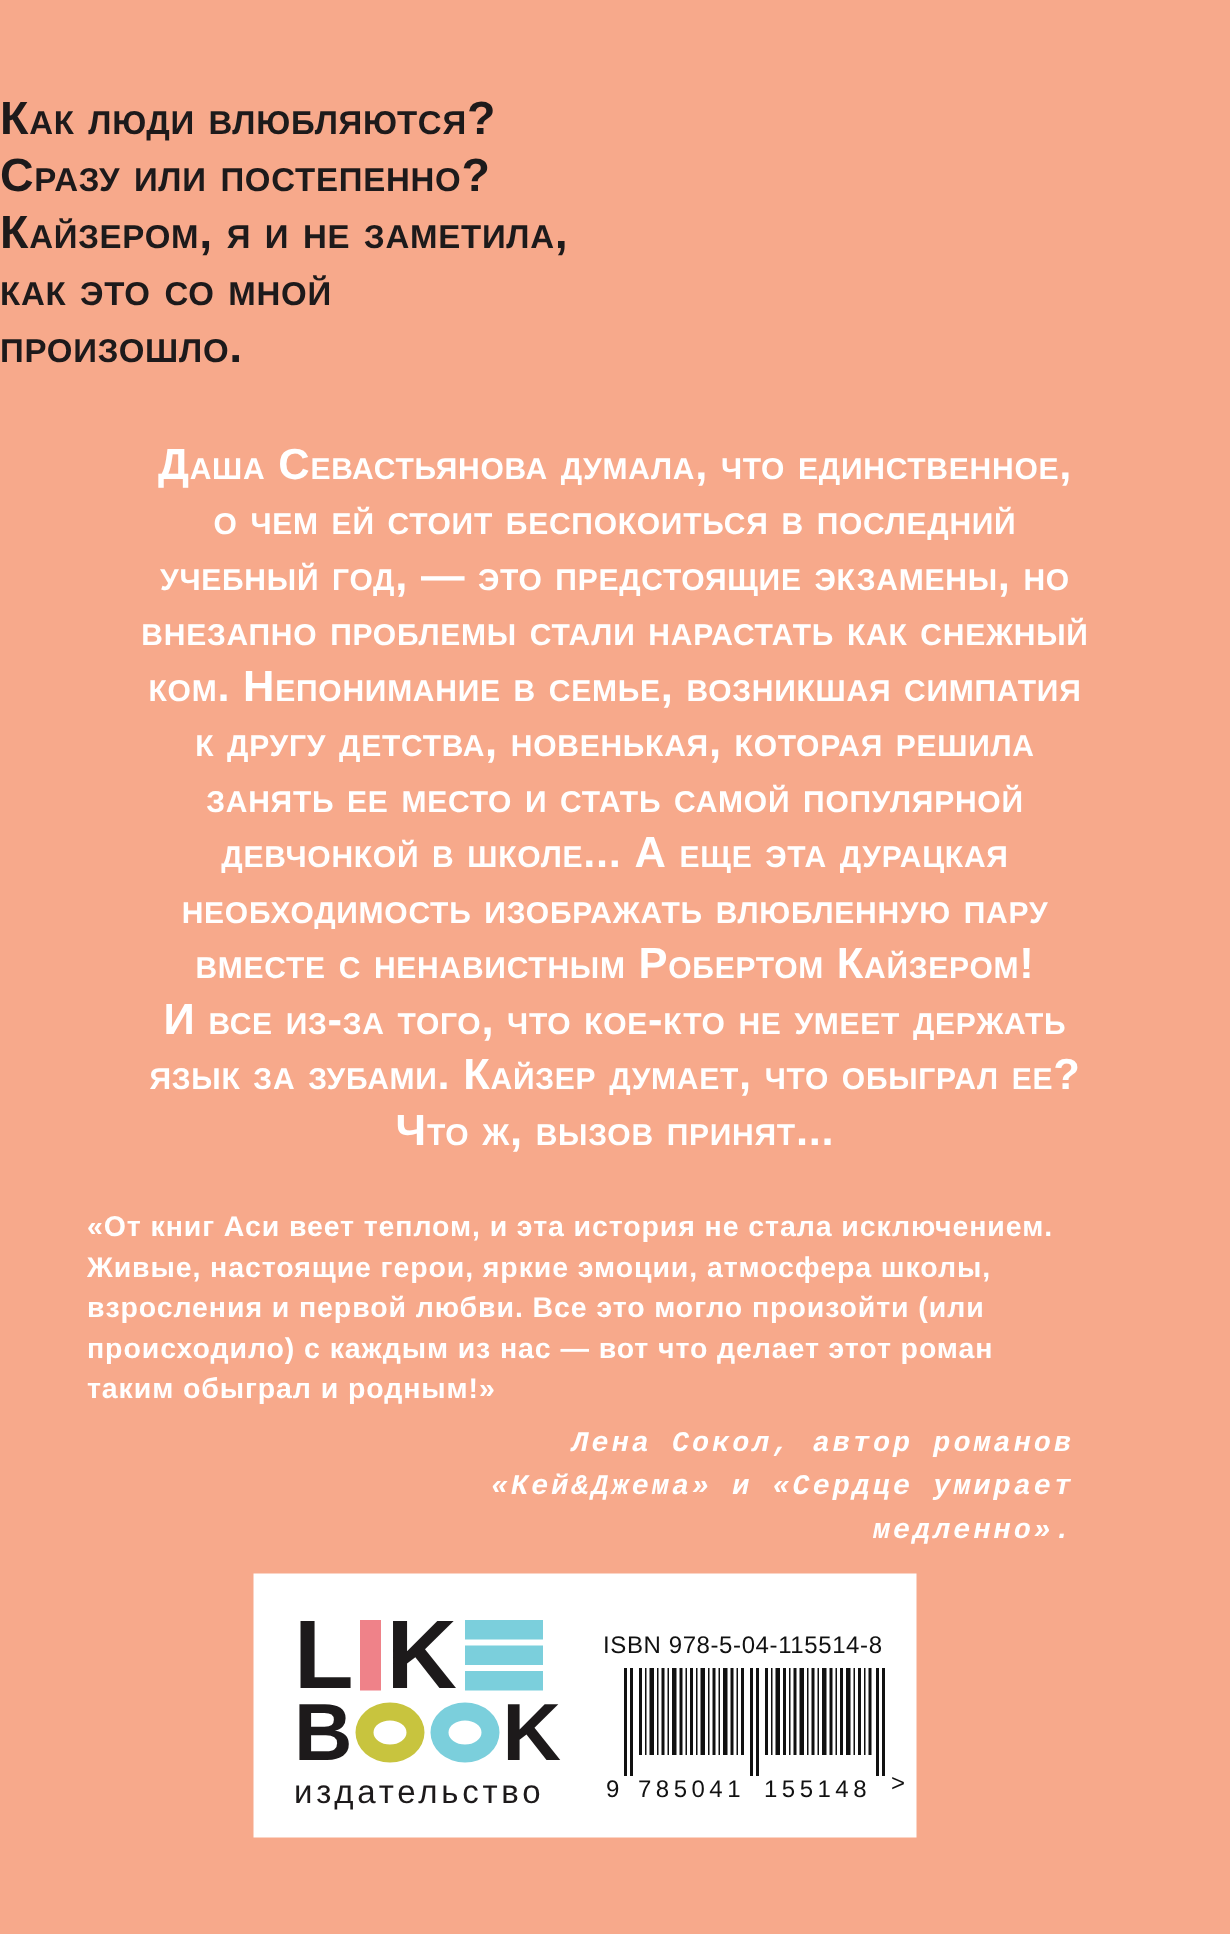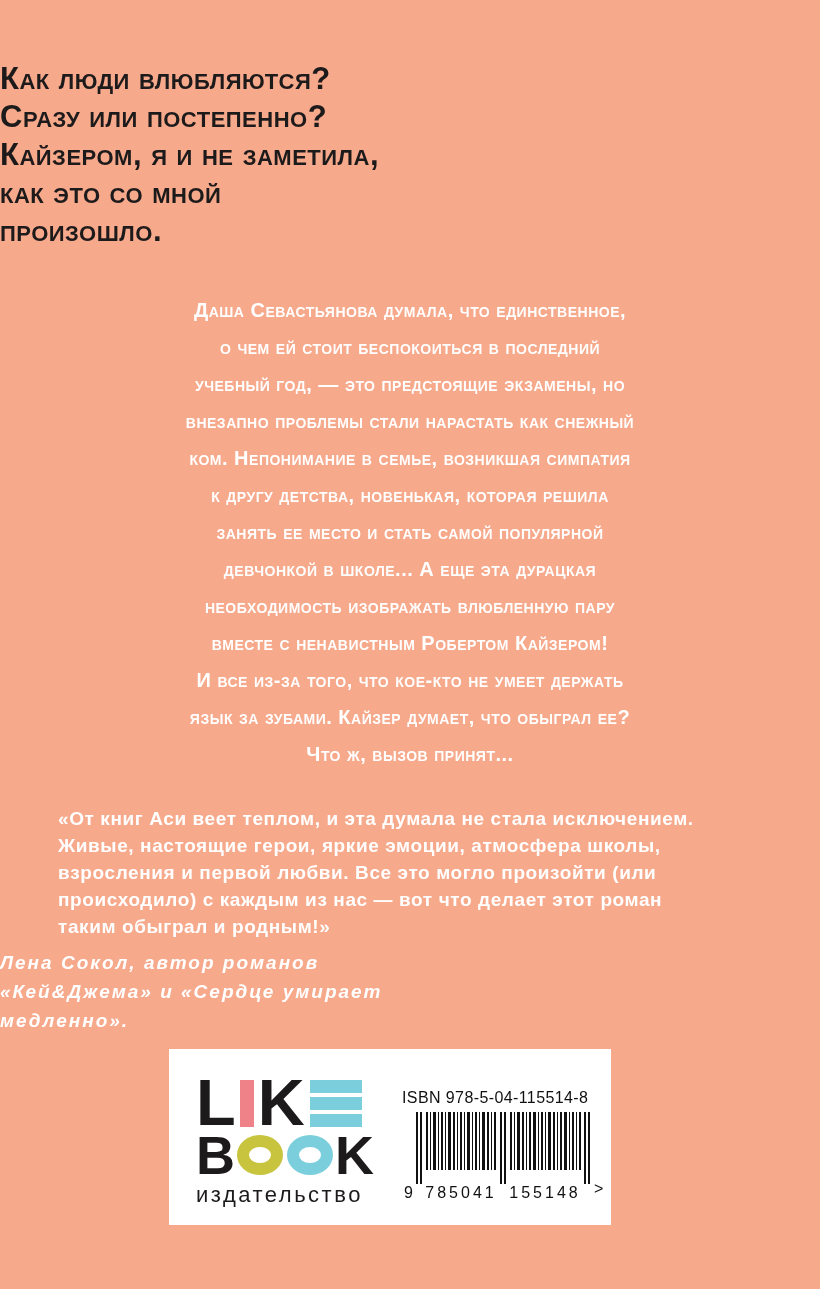--- a/index.html
+++ b/index.html
@@ -19,32 +19,32 @@
   .headline{padding-top:60px;}
   .headline-line{
     font-size:31px;line-height:38px;font-weight:700;
     color:var(--ink);font-variant:small-caps;font-variant-caps:small-caps;
     letter-spacing:.5px;
   }
 
   
   .synopsis{margin-top:42px;text-align:center;}
   .synopsis-line{
-    font-size:20px;line-height:37px;font-weight:700;
+    font-size:29px;line-height:37px;font-weight:700;
     color:var(--white);font-variant:small-caps;font-variant-caps:small-caps;
     letter-spacing:.5px;
   }
 
   
   .quote{margin-top:32px;padding-left:58px;padding-right:100px;text-align:left;}
   .quote-line{
     font-size:19px;line-height:27px;font-weight:700;
     color:var(--white);letter-spacing:.6px;
   }
-  .attribution{margin-top:8px;padding-right:104px;}
+  .attribution{margin-top:8px;padding-right:104px;text-align:right;font-family:Liberation Mono, monospace;}
   .attribution-line{
     font-size:19px;line-height:29px;font-weight:700;font-style:italic;
     color:var(--white);letter-spacing:2px;
   }
 
   
   .publisher-box{
     margin:14px 0 0 169px;width:442px;height:176px;background:var(--box);
     display:flex;align-items:flex-start;
   }
@@ -105,21 +105,21 @@
     <div class="synopsis-line">занять ее место и стать самой популярной</div>
     <div class="synopsis-line">девчонкой в школе... А еще эта дурацкая</div>
     <div class="synopsis-line">необходимость изображать влюбленную пару</div>
     <div class="synopsis-line">вместе с ненавистным Робертом Кайзером!</div>
     <div class="synopsis-line">И все из-за того, что кое-кто не умеет держать</div>
     <div class="synopsis-line">язык за зубами. Кайзер думает, что обыграл ее?</div>
     <div class="synopsis-line">Что ж, вызов принят...</div>
   </div>
 
   <div class="quote">
-    <div class="quote-line">«От книг Аси веет теплом, и эта думала не стала исключением.</div>
+    <div class="quote-line">«От книг Аси веет теплом, и эта история не стала исключением.</div>
     <div class="quote-line">Живые, настоящие герои, яркие эмоции, атмосфера школы,</div>
     <div class="quote-line">взросления и первой любви. Все это могло произойти (или</div>
     <div class="quote-line">происходило) с каждым из нас — вот что делает этот роман</div>
     <div class="quote-line">таким обыграл и родным!»</div>
   </div>
 
   <div class="attribution">
     <div class="attribution-line">Лена Сокол, автор романов</div>
     <div class="attribution-line">«Кей&amp;Джема» и «Сердце умирает</div>
     <div class="attribution-line">медленно».</div>

